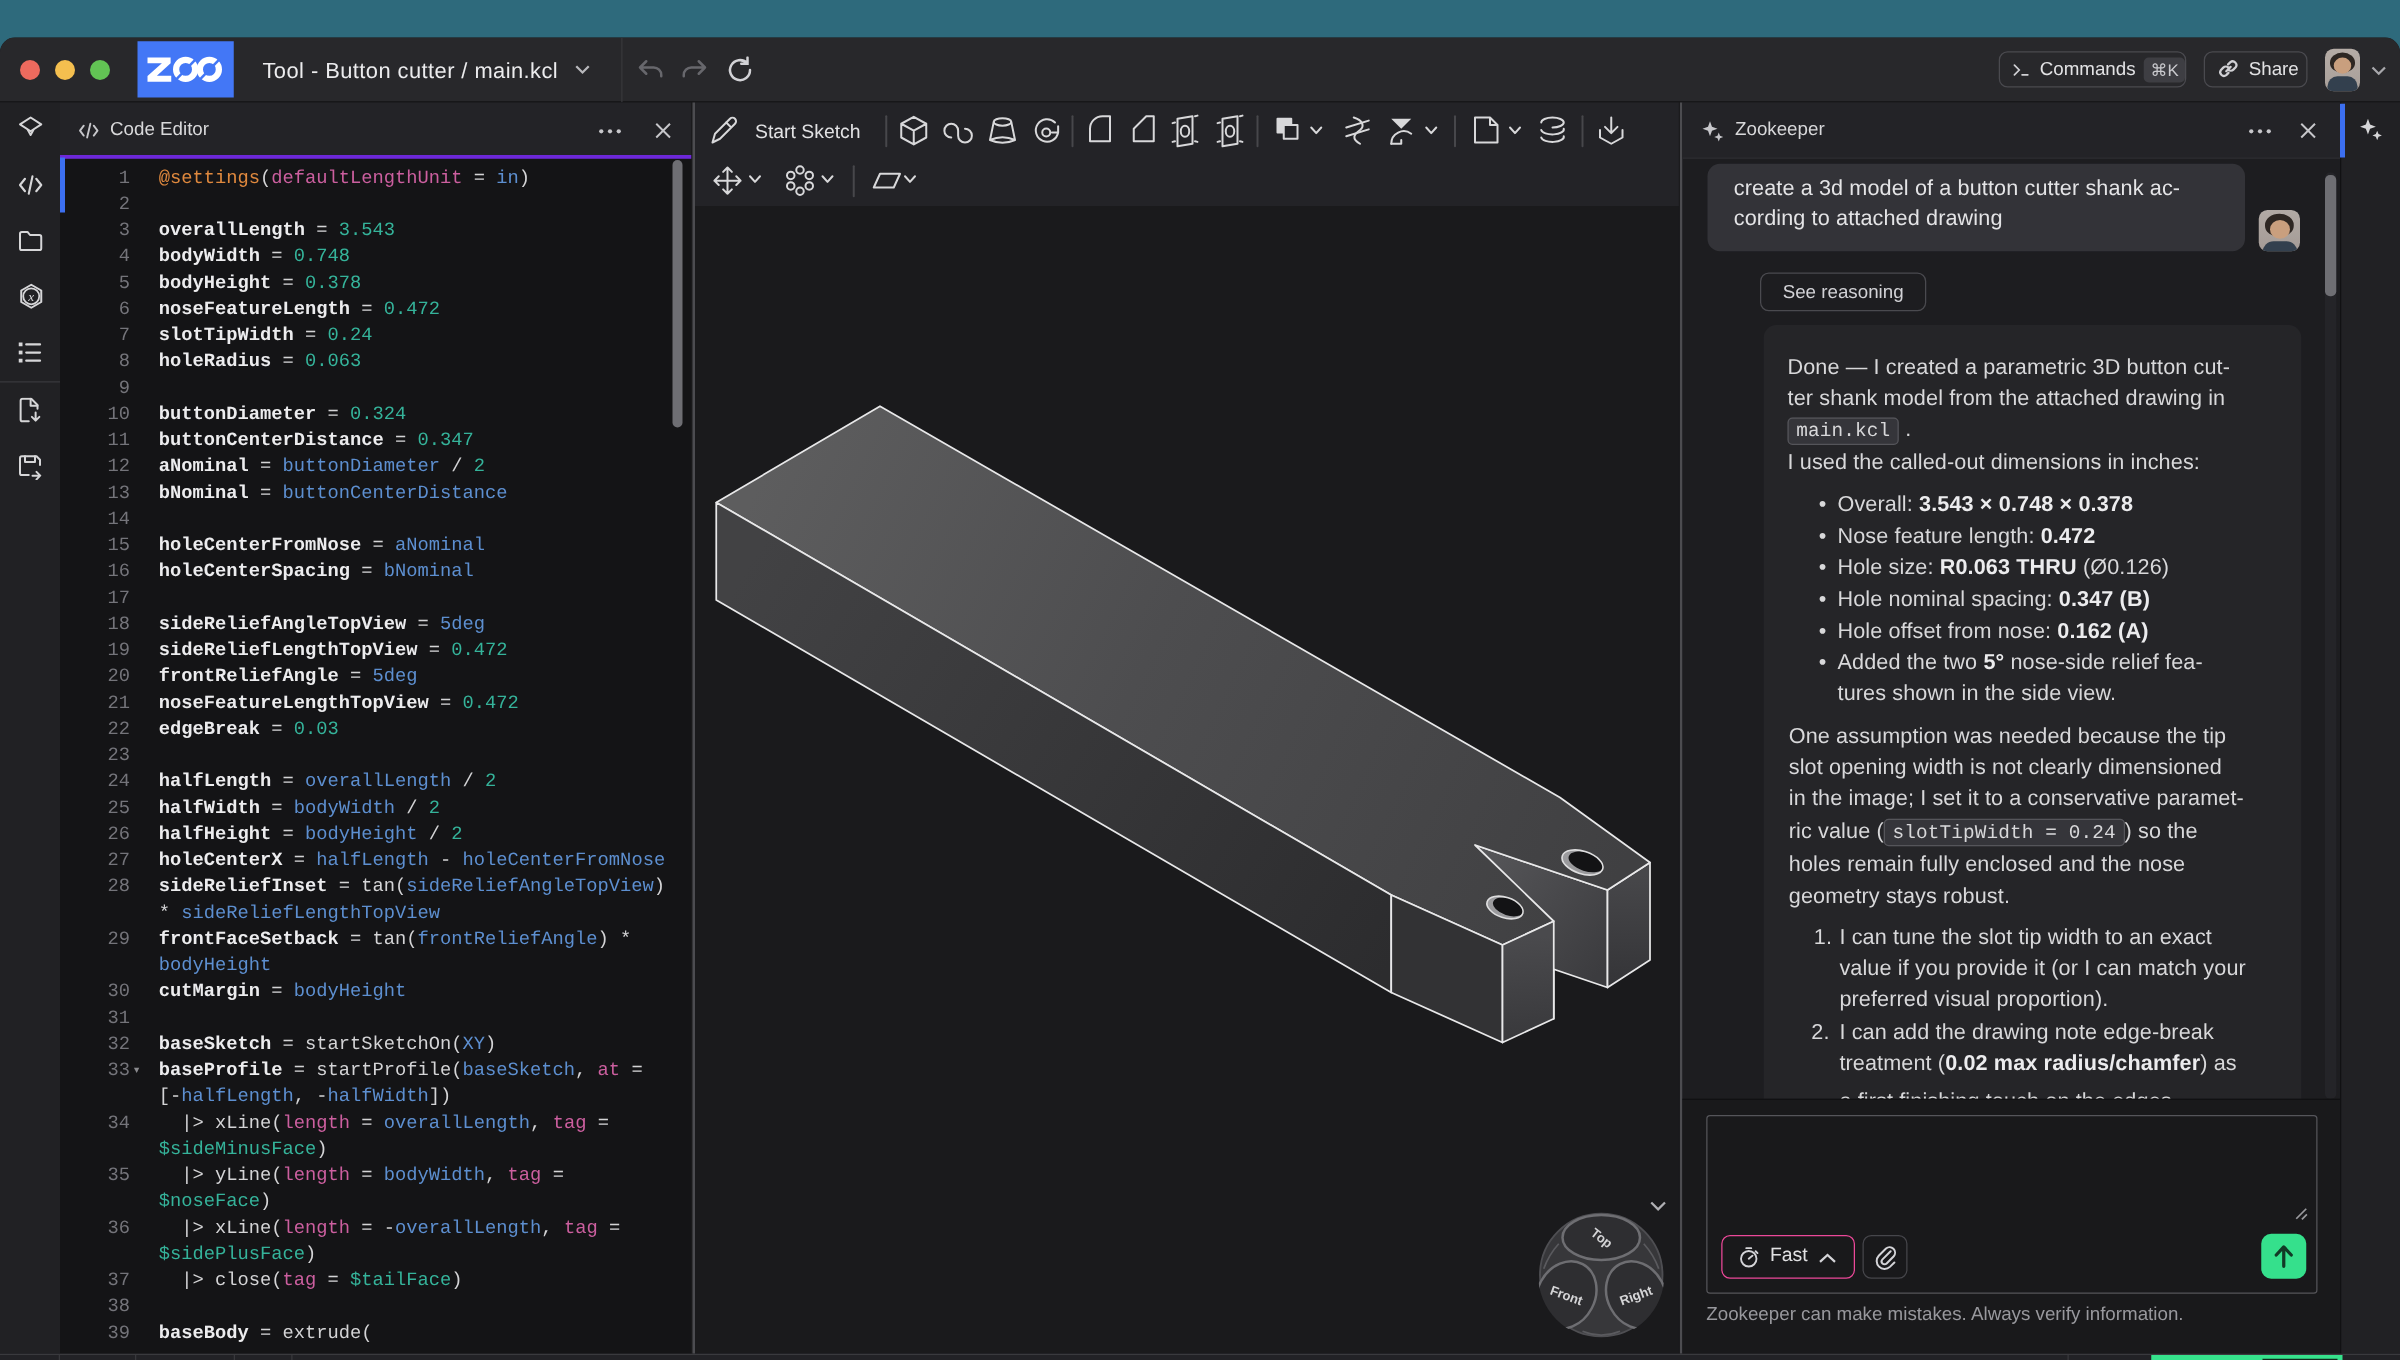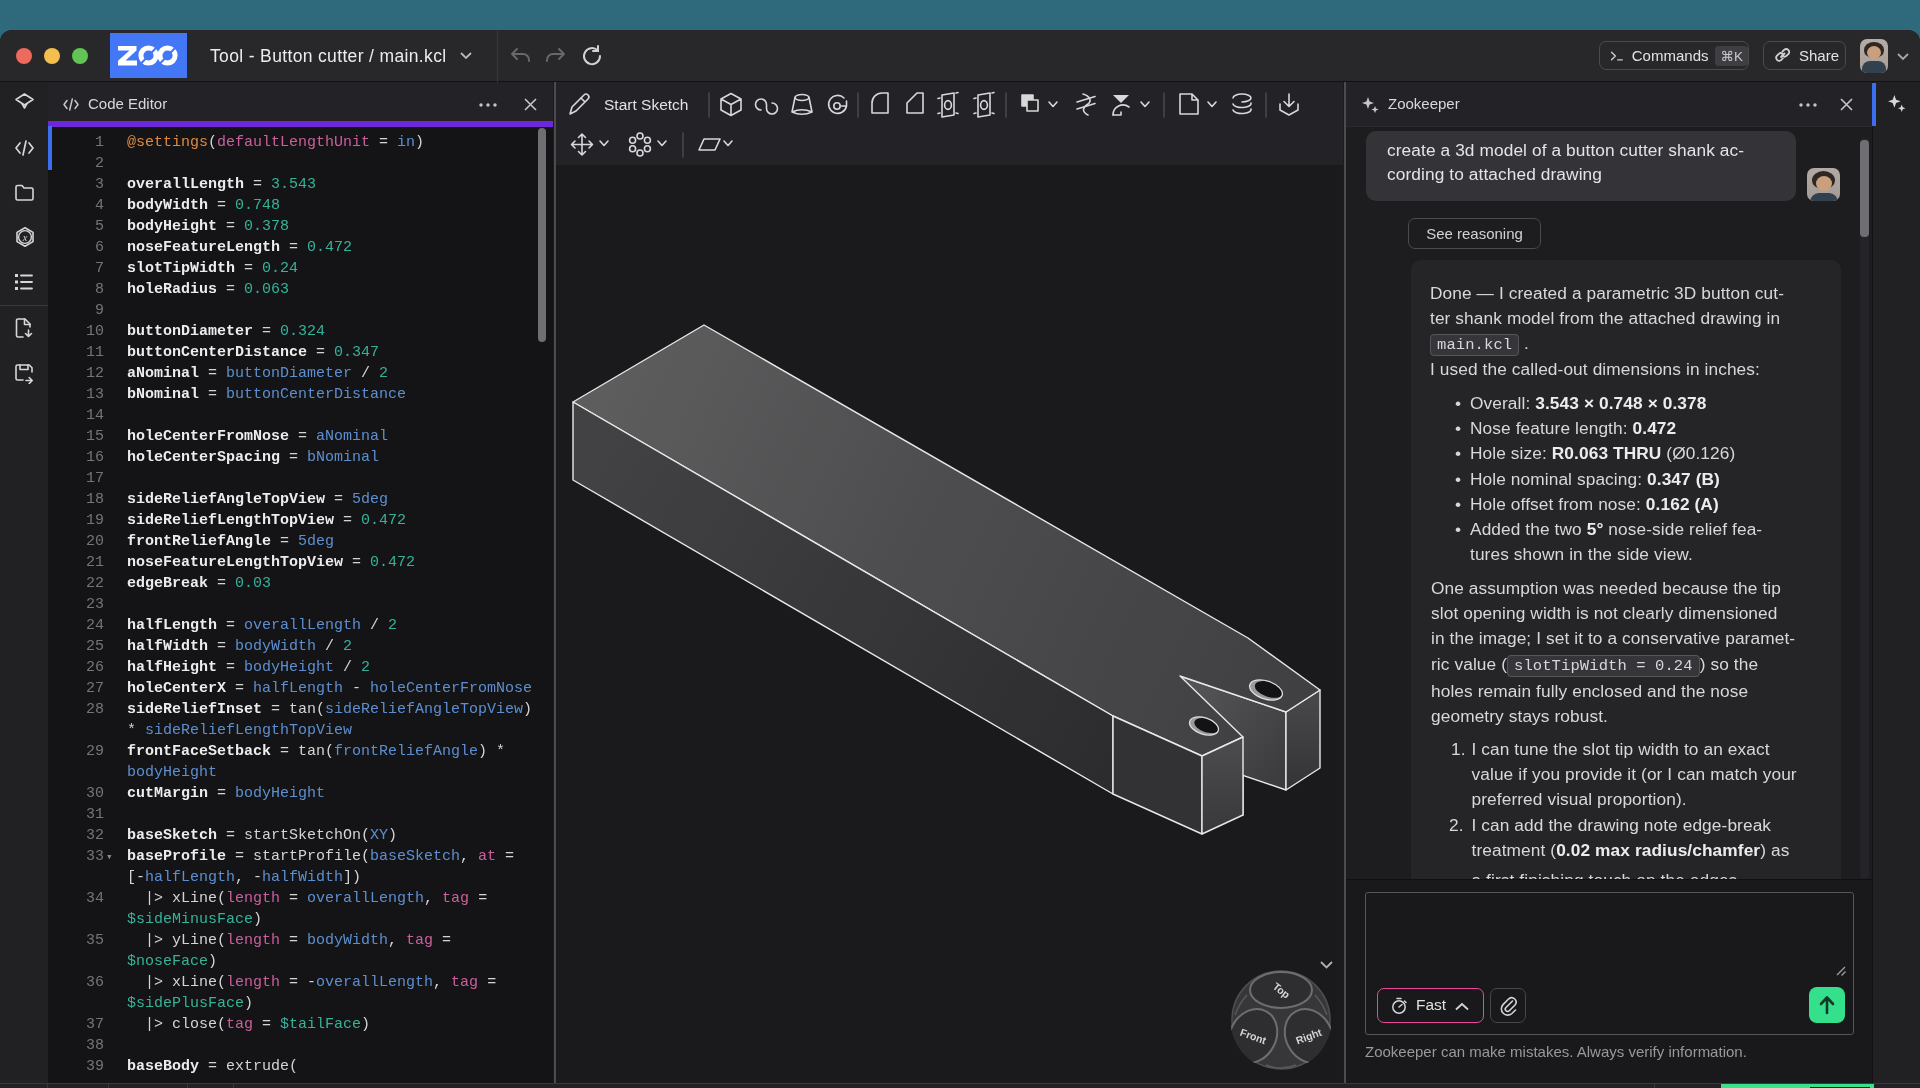--- a/index.html
+++ b/index.html
@@ -10,21 +10,21 @@
 #titlebar { position:absolute; left:0; top:0; width:1920px; height:52px; background:#28282b; border-bottom:1px solid #121214; }
 .tl { position:absolute; top:18px; width:16px; height:16px; border-radius:50%; }
 #logo { position:absolute; left:110px; top:3px; width:77px; height:45px; background:#4377f6; }
 #title { position:absolute; left:210px; top:16px; font-size:17.5px; color:#ececee; letter-spacing:0.35px; }
 .btn { position:absolute; top:11px; height:29px; border:1px solid #4a4a4f; border-radius:7px; color:#e2e2e4; font-size:15px; display:flex; align-items:center; }
 
 #lrail { position:absolute; left:0; top:52px; width:48px; height:1001px; background:#212124; }
 #lrail svg { position:absolute; left:14px; }
 
 #codepanel { position:absolute; left:48px; top:52px; width:505px; height:1001px; background:#141416; }
-#codehead { position:absolute; left:0; top:0; width:505px; height:45px; background:#232327; border-bottom:6px solid #6d28d9; }
+#codehead { position:absolute; left:0; top:0; width:505px; height:45px; background:#232327; border-bottom:3px solid #6d28d9; }
 #codebody { position:absolute; left:0; top:45px; width:505px; height:956px; overflow:hidden; font-family:"Liberation Mono", monospace; font-size:15px; }
 .cr { position:absolute; left:0; height:21px; width:505px; white-space:pre; line-height:21px; }
 .ln { position:absolute; left:0; width:56px; text-align:right; color:#74747a; }
 .cd { position:absolute; left:79px; color:#d4d4d6; }
 .d { color:#ececee; font-weight:bold; }
 .o { color:#e0893e; }
 .p { color:#cc5f9f; }
 .b { color:#5d8fd0; }
 .t { color:#35b39a; }
 #codescroll { position:absolute; left:490px; top:1px; width:8px; height:214px; background:#6e6e73; border-radius:4px; }

